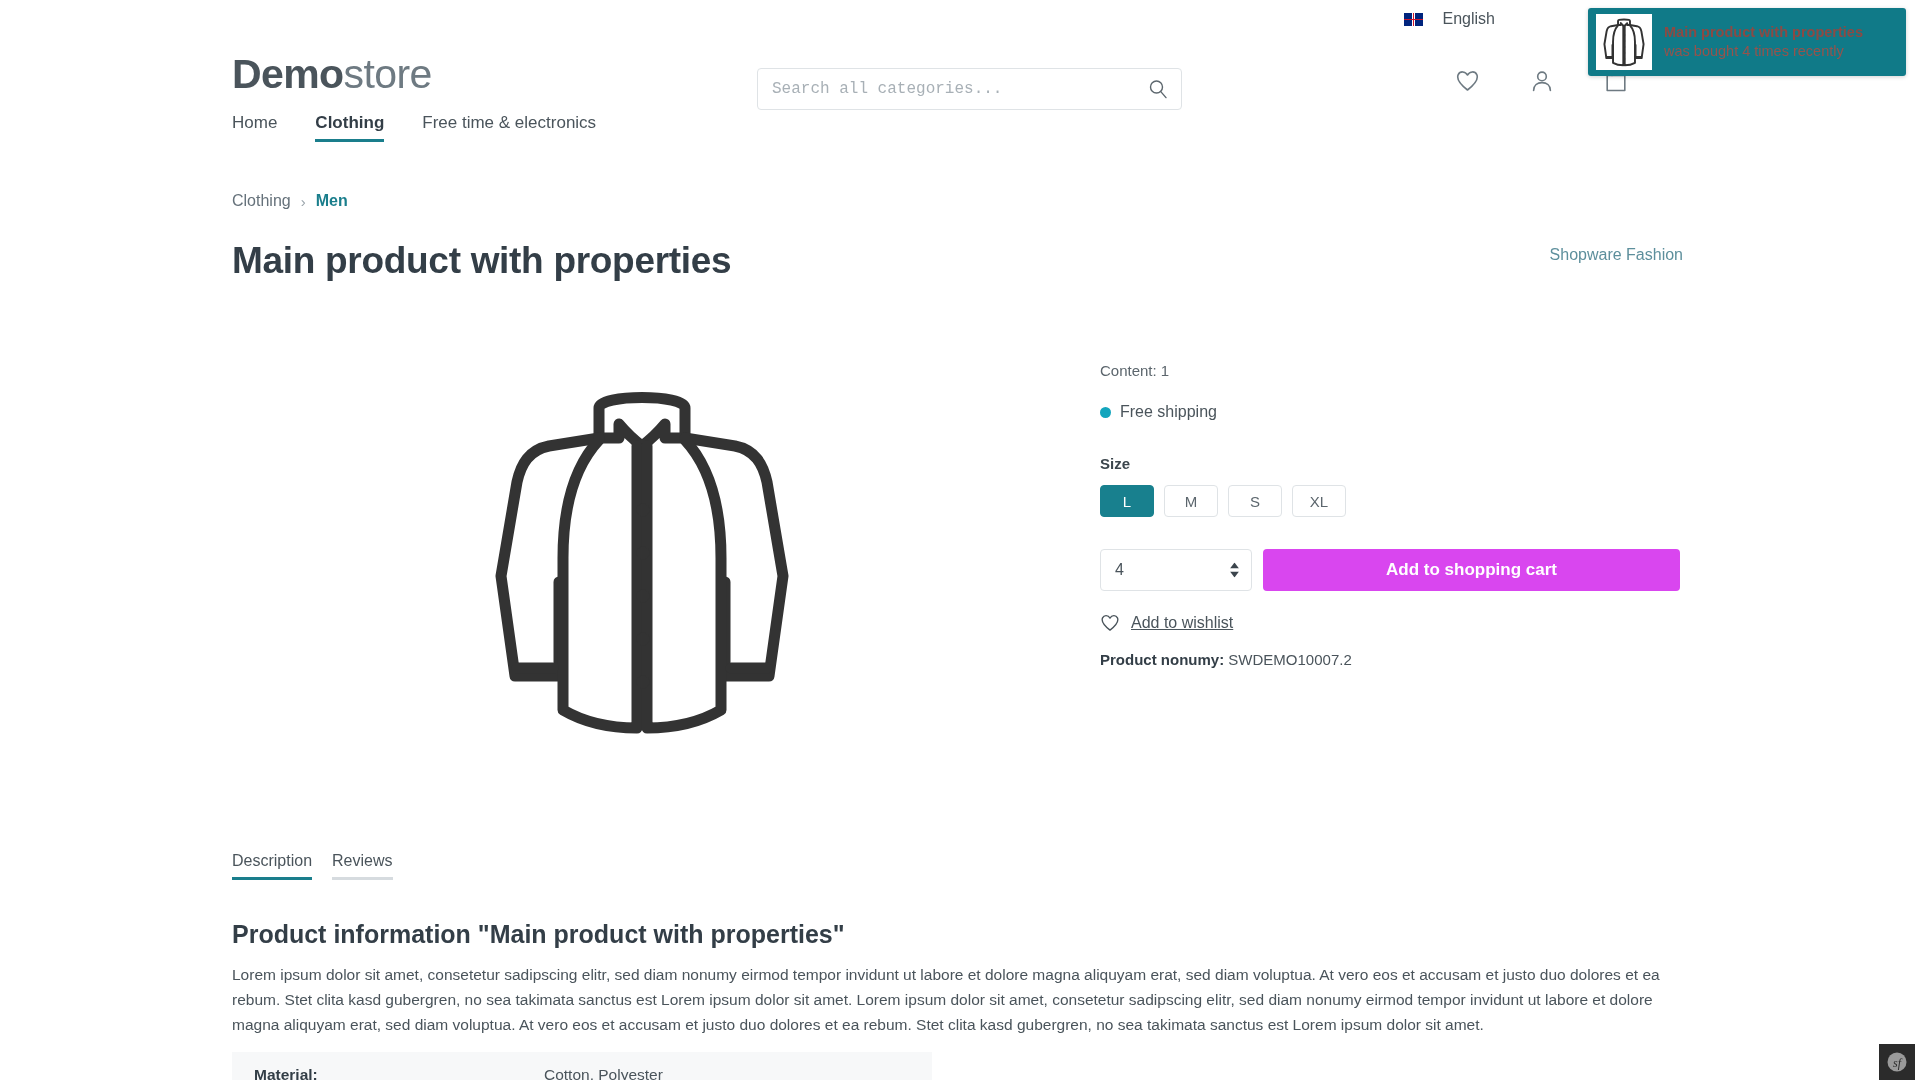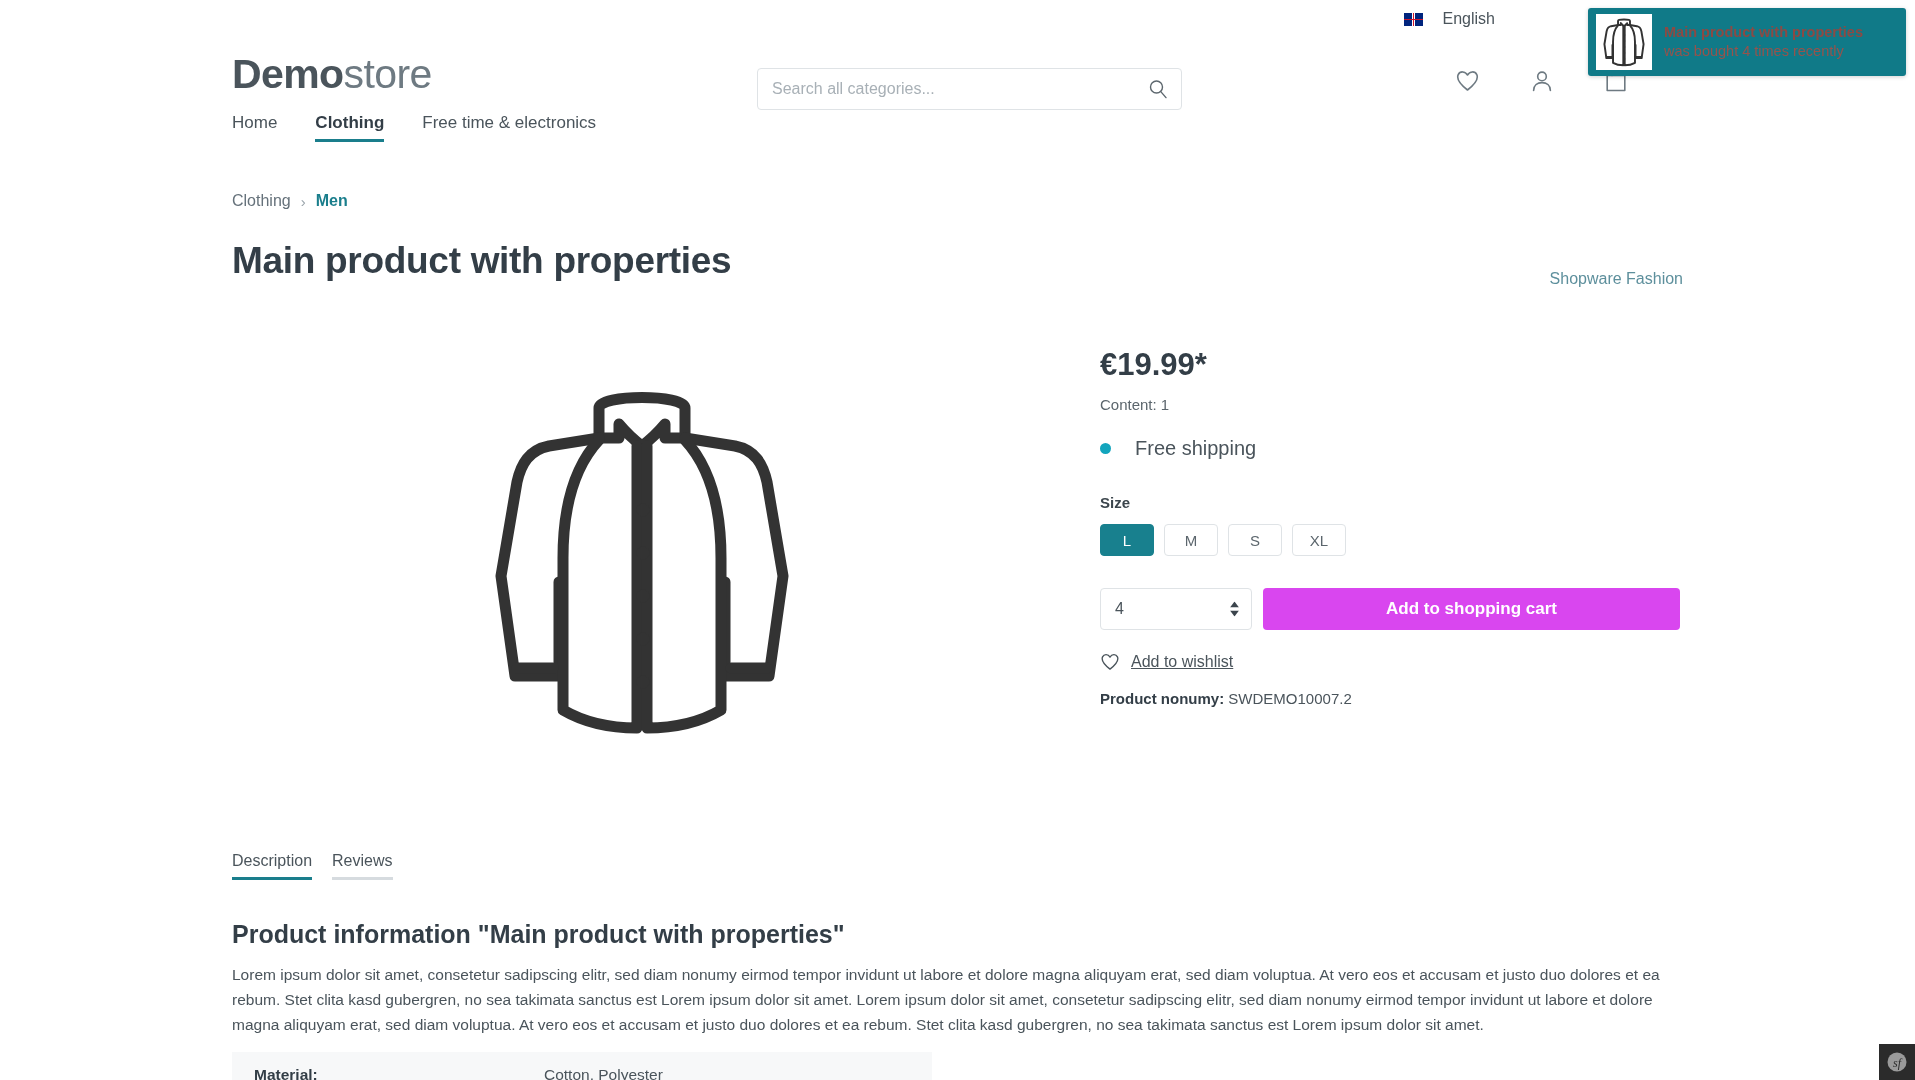--- a/index.html
+++ b/index.html
@@ -51,21 +51,21 @@
   .logo span { font-weight: 400; color: #6e7a82; }
 
   .searchbox {
     position: absolute; left: 757px; top: 48px;
     width: 425px; height: 42px;
     border: 1px solid #dfe3e6; border-radius: 4px; background: #fff;
     display: flex; align-items: center;
   }
   .searchbox input {
     border: none; outline: none; background: transparent;
-    font-family: Liberation Sans, sans-serif; font-size: 16px; color: #0369a1;
+    font-family: Liberation Mono, monospace; font-size: 16px; color: #0369a1;
     padding: 0 14px; flex: 1; height: 100%;
   }
   .searchbox input::placeholder { color: #a8b0b6; }
   .search-btn {
     width: 46px; height: 100%; background: transparent; border: none;
     display: flex; align-items: center; justify-content: center; cursor: pointer;
   }
 
   .header-icons {
     position: absolute; left: 1455px; top: 48px;
@@ -97,38 +97,38 @@
   .breadcrumb .sep { color: #9aa4ab; font-size: 15px; }
   .breadcrumb .crumb.current { color: #1a7e8c; font-weight: 700; }
 
   
   .product-title {
     position: absolute; top: 240px; left: 232px;
     font-size: 37px; font-weight: 700; color: #333e47; letter-spacing: -0.3px;
     white-space: nowrap;
   }
   .manufacturer {
-    position: absolute; top: 270px; right: 232px;
+    position: absolute; top: 246px; right: 232px;
     font-size: 16px; color: #5d8f9c; cursor: pointer; white-space: nowrap;
   }
 
   
   .gallery {
     position: absolute; top: 345px; left: 232px; width: 820px; height: 430px;
     display: flex; align-items: center; justify-content: center;
   }
 
   
   .buybox { position: absolute; top: 348px; left: 1100px; width: 580px; }
   .price { font-size: 31px; font-weight: 700; color: #333e47; line-height: 1.1; }
   .content-line { margin-top: 14px; font-size: 15px; color: #5c666d; }
   .tax-line { margin-top: 4px; font-size: 16px; color: #5d8f9c; cursor: pointer; }
   .delivery {
-    margin-top: 24px; display: flex; align-items: center; gap: 24px;
-    font-size: 20px; color: #4a545b;
+    margin-top: 24px; display: flex; align-items: center; gap: 9px;
+    font-size: 16px; color: #4a545b;
   }
   .dot { width: 11px; height: 11px; border-radius: 50%; background: #13a5bd; flex: 0 0 auto; }
 
   .variant-label {
     margin-top: 34px; font-size: 15px; font-weight: 700; color: #3b454c;
   }
   .variant-options { margin-top: 13px; display: flex; gap: 10px; }
   .variant {
     min-width: 54px; height: 32px; padding: 0 14px;
     border: 1px solid #dfe3e6; border-radius: 4px; background: #fff;
@@ -301,21 +301,20 @@
         <circle cx="156" cy="130" r="6.5"></circle>
         <circle cx="156" cy="173" r="6.5"></circle>
         <circle cx="156" cy="216" r="6.5"></circle>
         <circle cx="156" cy="259" r="6.5"></circle>
         <circle cx="156" cy="302" r="6.5"></circle>
       </g>
     </svg>
   </div>
 
   <div class="buybox">
-    <div class="price">€19.99*</div>
     <div class="content-line">Content: 1</div>
 
     <div class="delivery">
       <span class="dot"></span>
       <span>Free shipping</span>
     </div>
 
     <div class="variant-label">Size</div>
     <div class="variant-options">
       <div class="variant selected">L</div>

